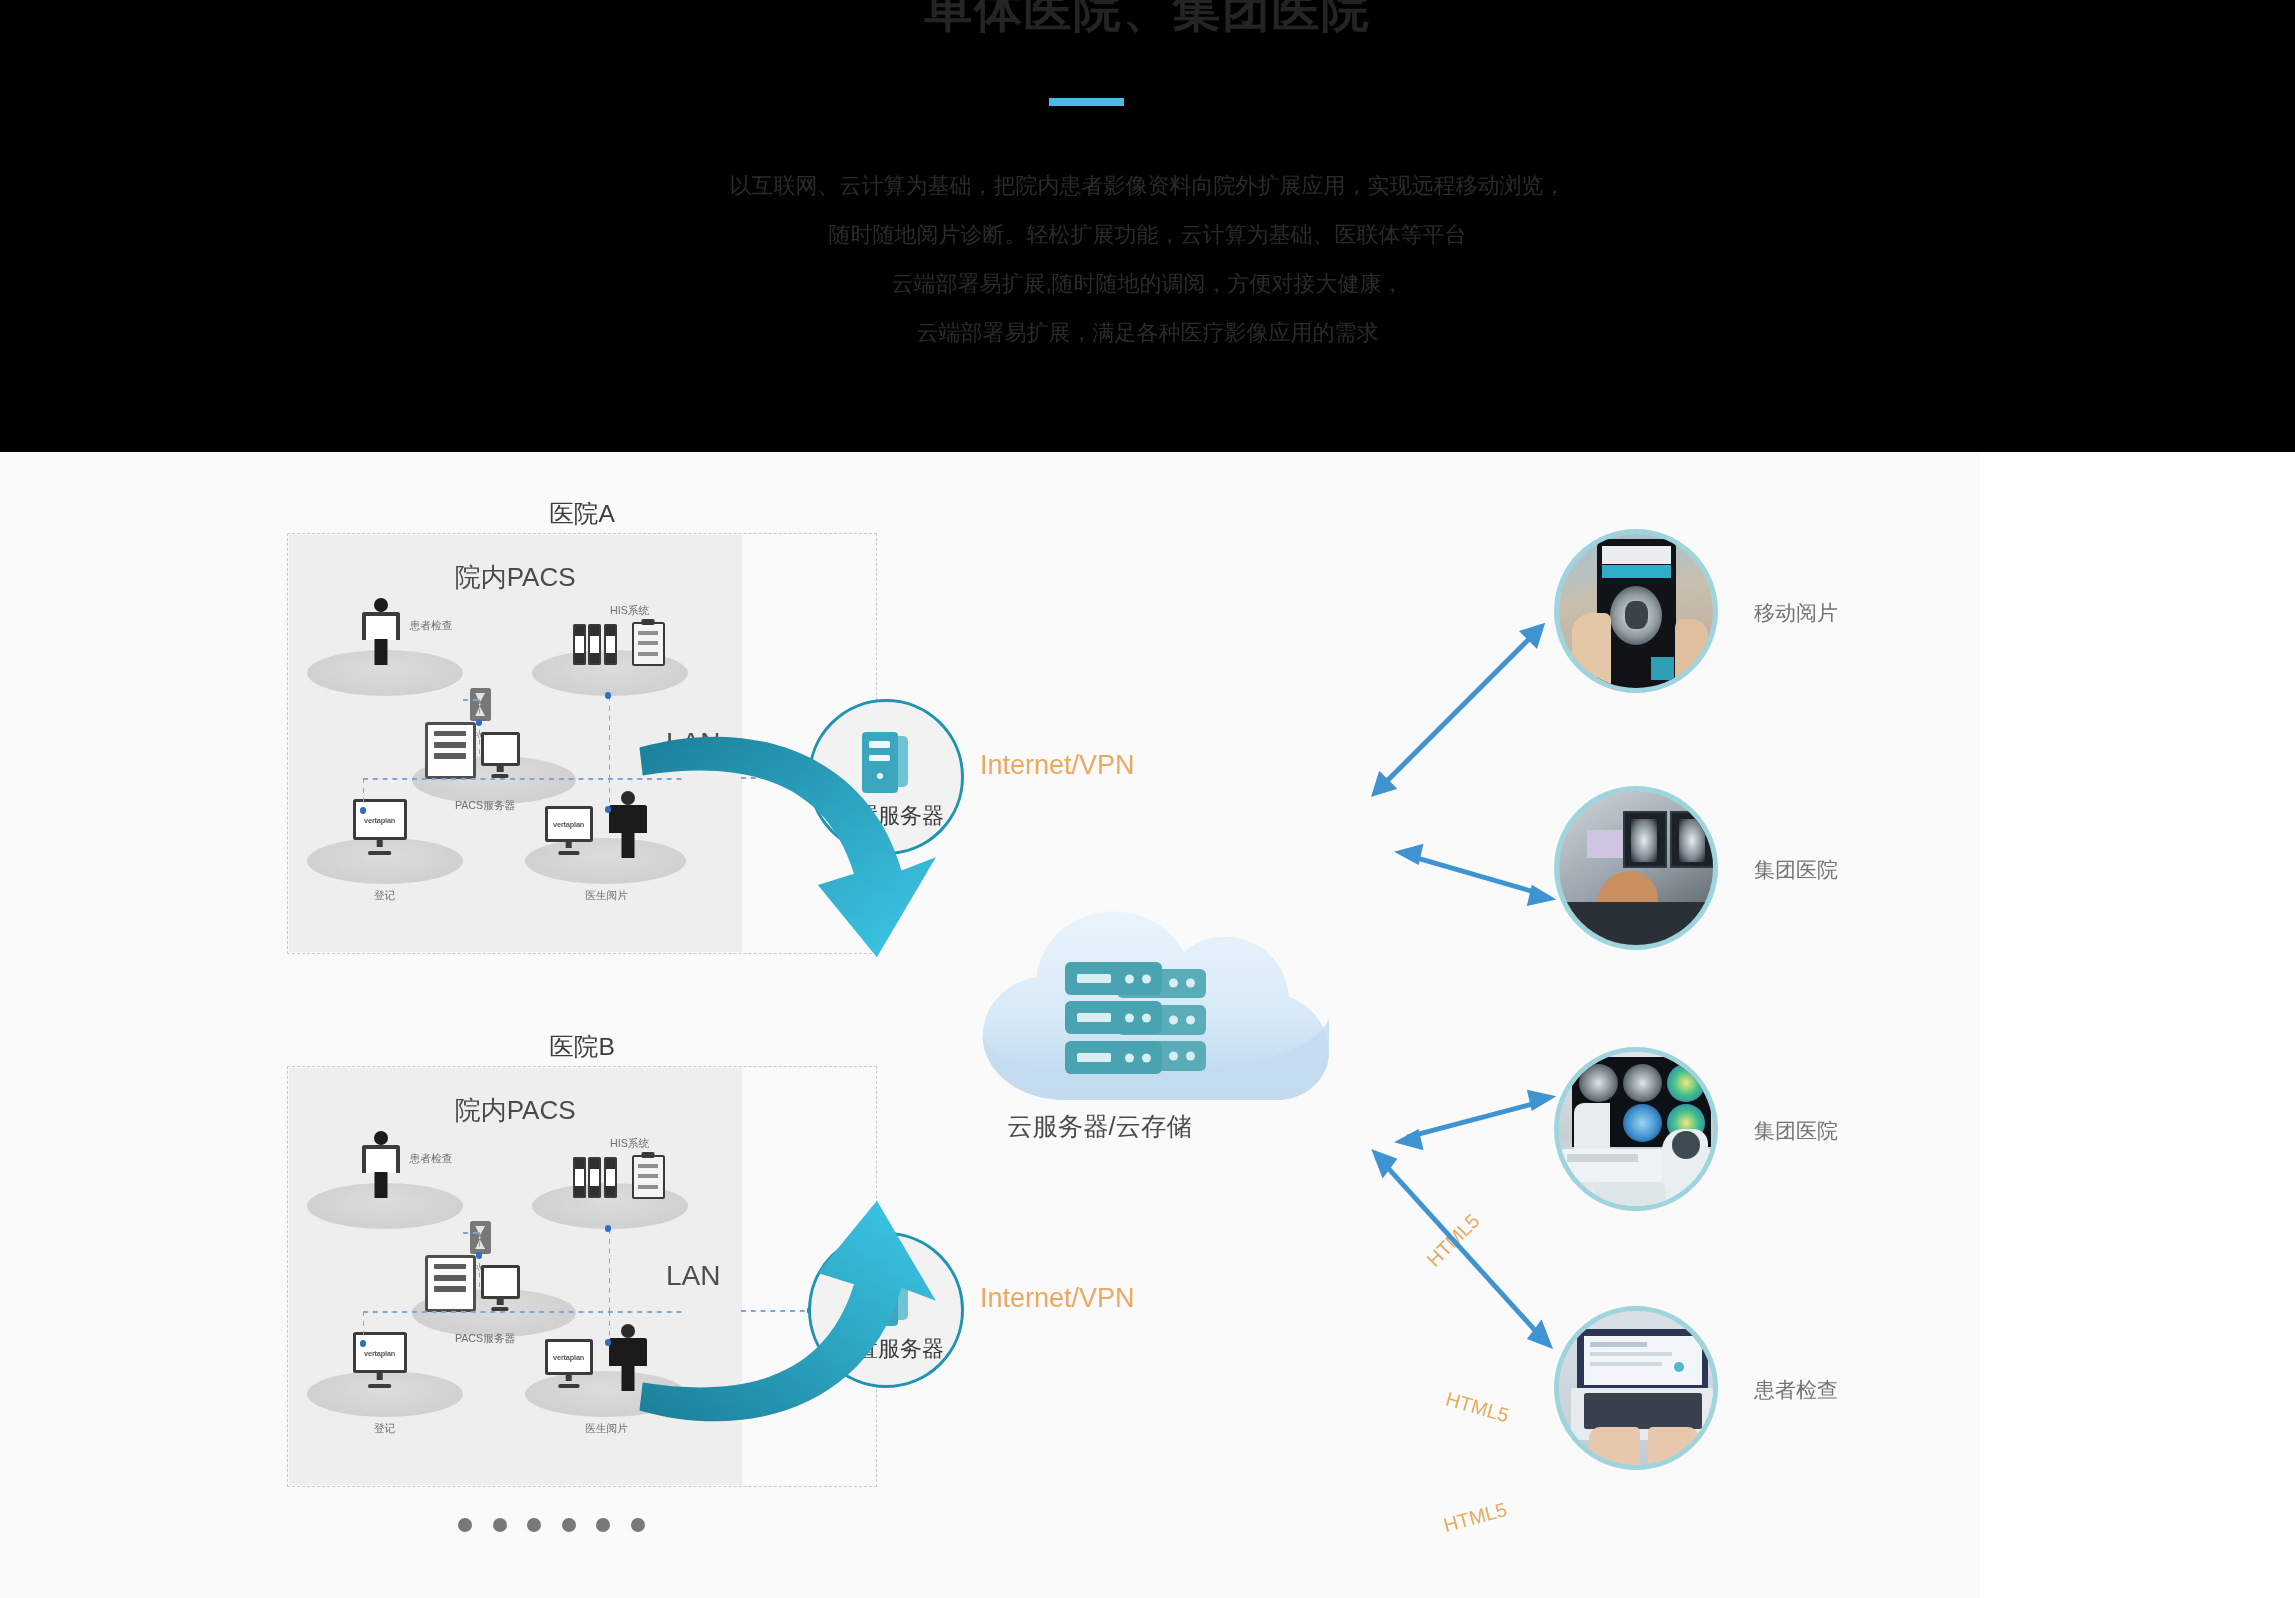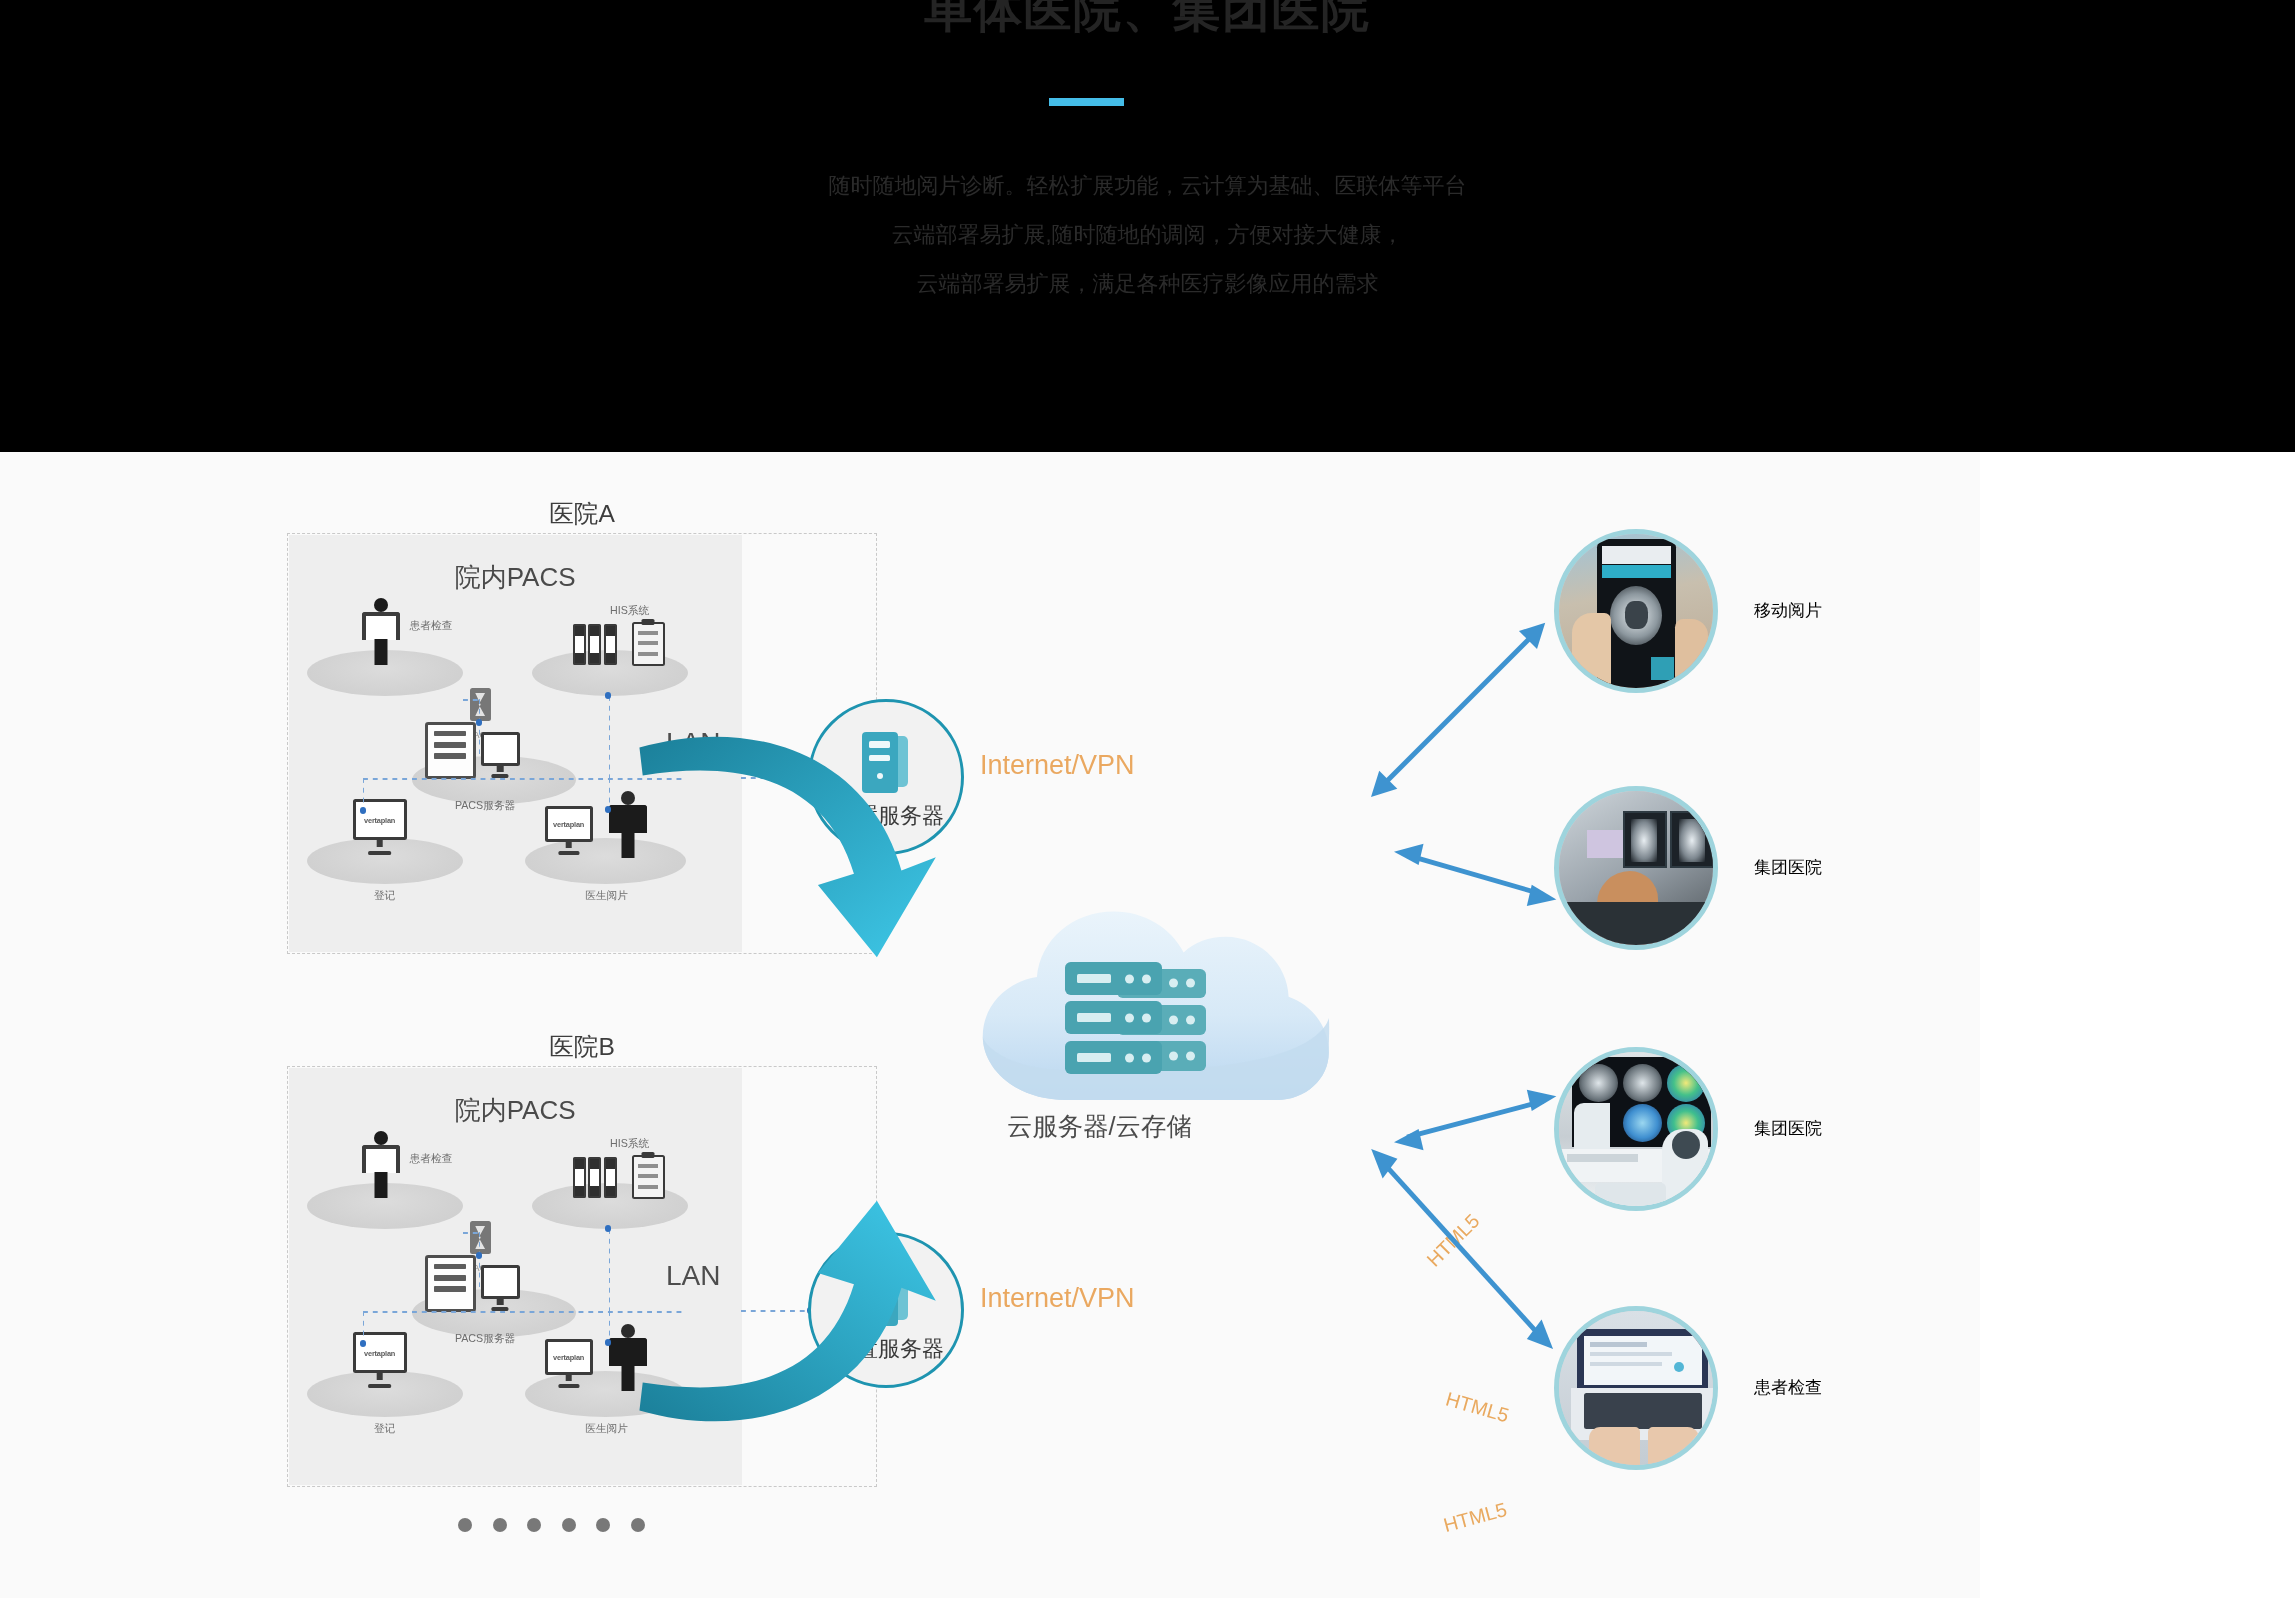--- a/index.html
+++ b/index.html
@@ -252,21 +252,21 @@
   .cl-srv .unit u { right: 28px; }
   .cl-srv .unit i { right: 11.5px; }
 
   
   .pcircle {
     position: absolute; width: 164px; height: 164px; border-radius: 50%;
     border: 5.7px solid #9ed4dd; overflow: hidden; background: #cfd6d8;
   }
   .pcircle .ph { position: absolute; inset: 0; }
   .pcircle-label {
-    position: absolute; font-size: 17px; color: #000000; font-weight: 500;
+    position: absolute; font-size: 21px; color: #737373; font-weight: 500;
     white-space: nowrap;
   }
   .html5-label {
     position: absolute; font-size: 19.7px; color: #e9a95f; font-weight: 500;
     white-space: nowrap;
   }
 
   
   .dots {
     position: absolute; left: 0; top: 1066px; width: 1103px;
@@ -279,20 +279,21 @@
 </style>
 </head>
 <body>
 
 <div class="page">
 
   <section class="hero">
     <h1 class="hero-title">单体医院、集团医院</h1>
     <div class="hero-rule"></div>
     <div class="hero-body">
+      <p>以互联网、云计算为基础，把院内患者影像资料向院外扩展应用，实现远程移动浏览，</p>
       <p>随时随地阅片诊断。轻松扩展功能，云计算为基础、医联体等平台</p>
       <p>云端部署易扩展,随时随地的调阅，方便对接大健康，</p>
       <p>云端部署易扩展，满足各种医疗影像应用的需求</p>
     </div>
   </section>
 
   <section class="stage">
     <div class="stage-panel"></div>
 
     <div class="hospital" style="left:287px; top:45px;">

